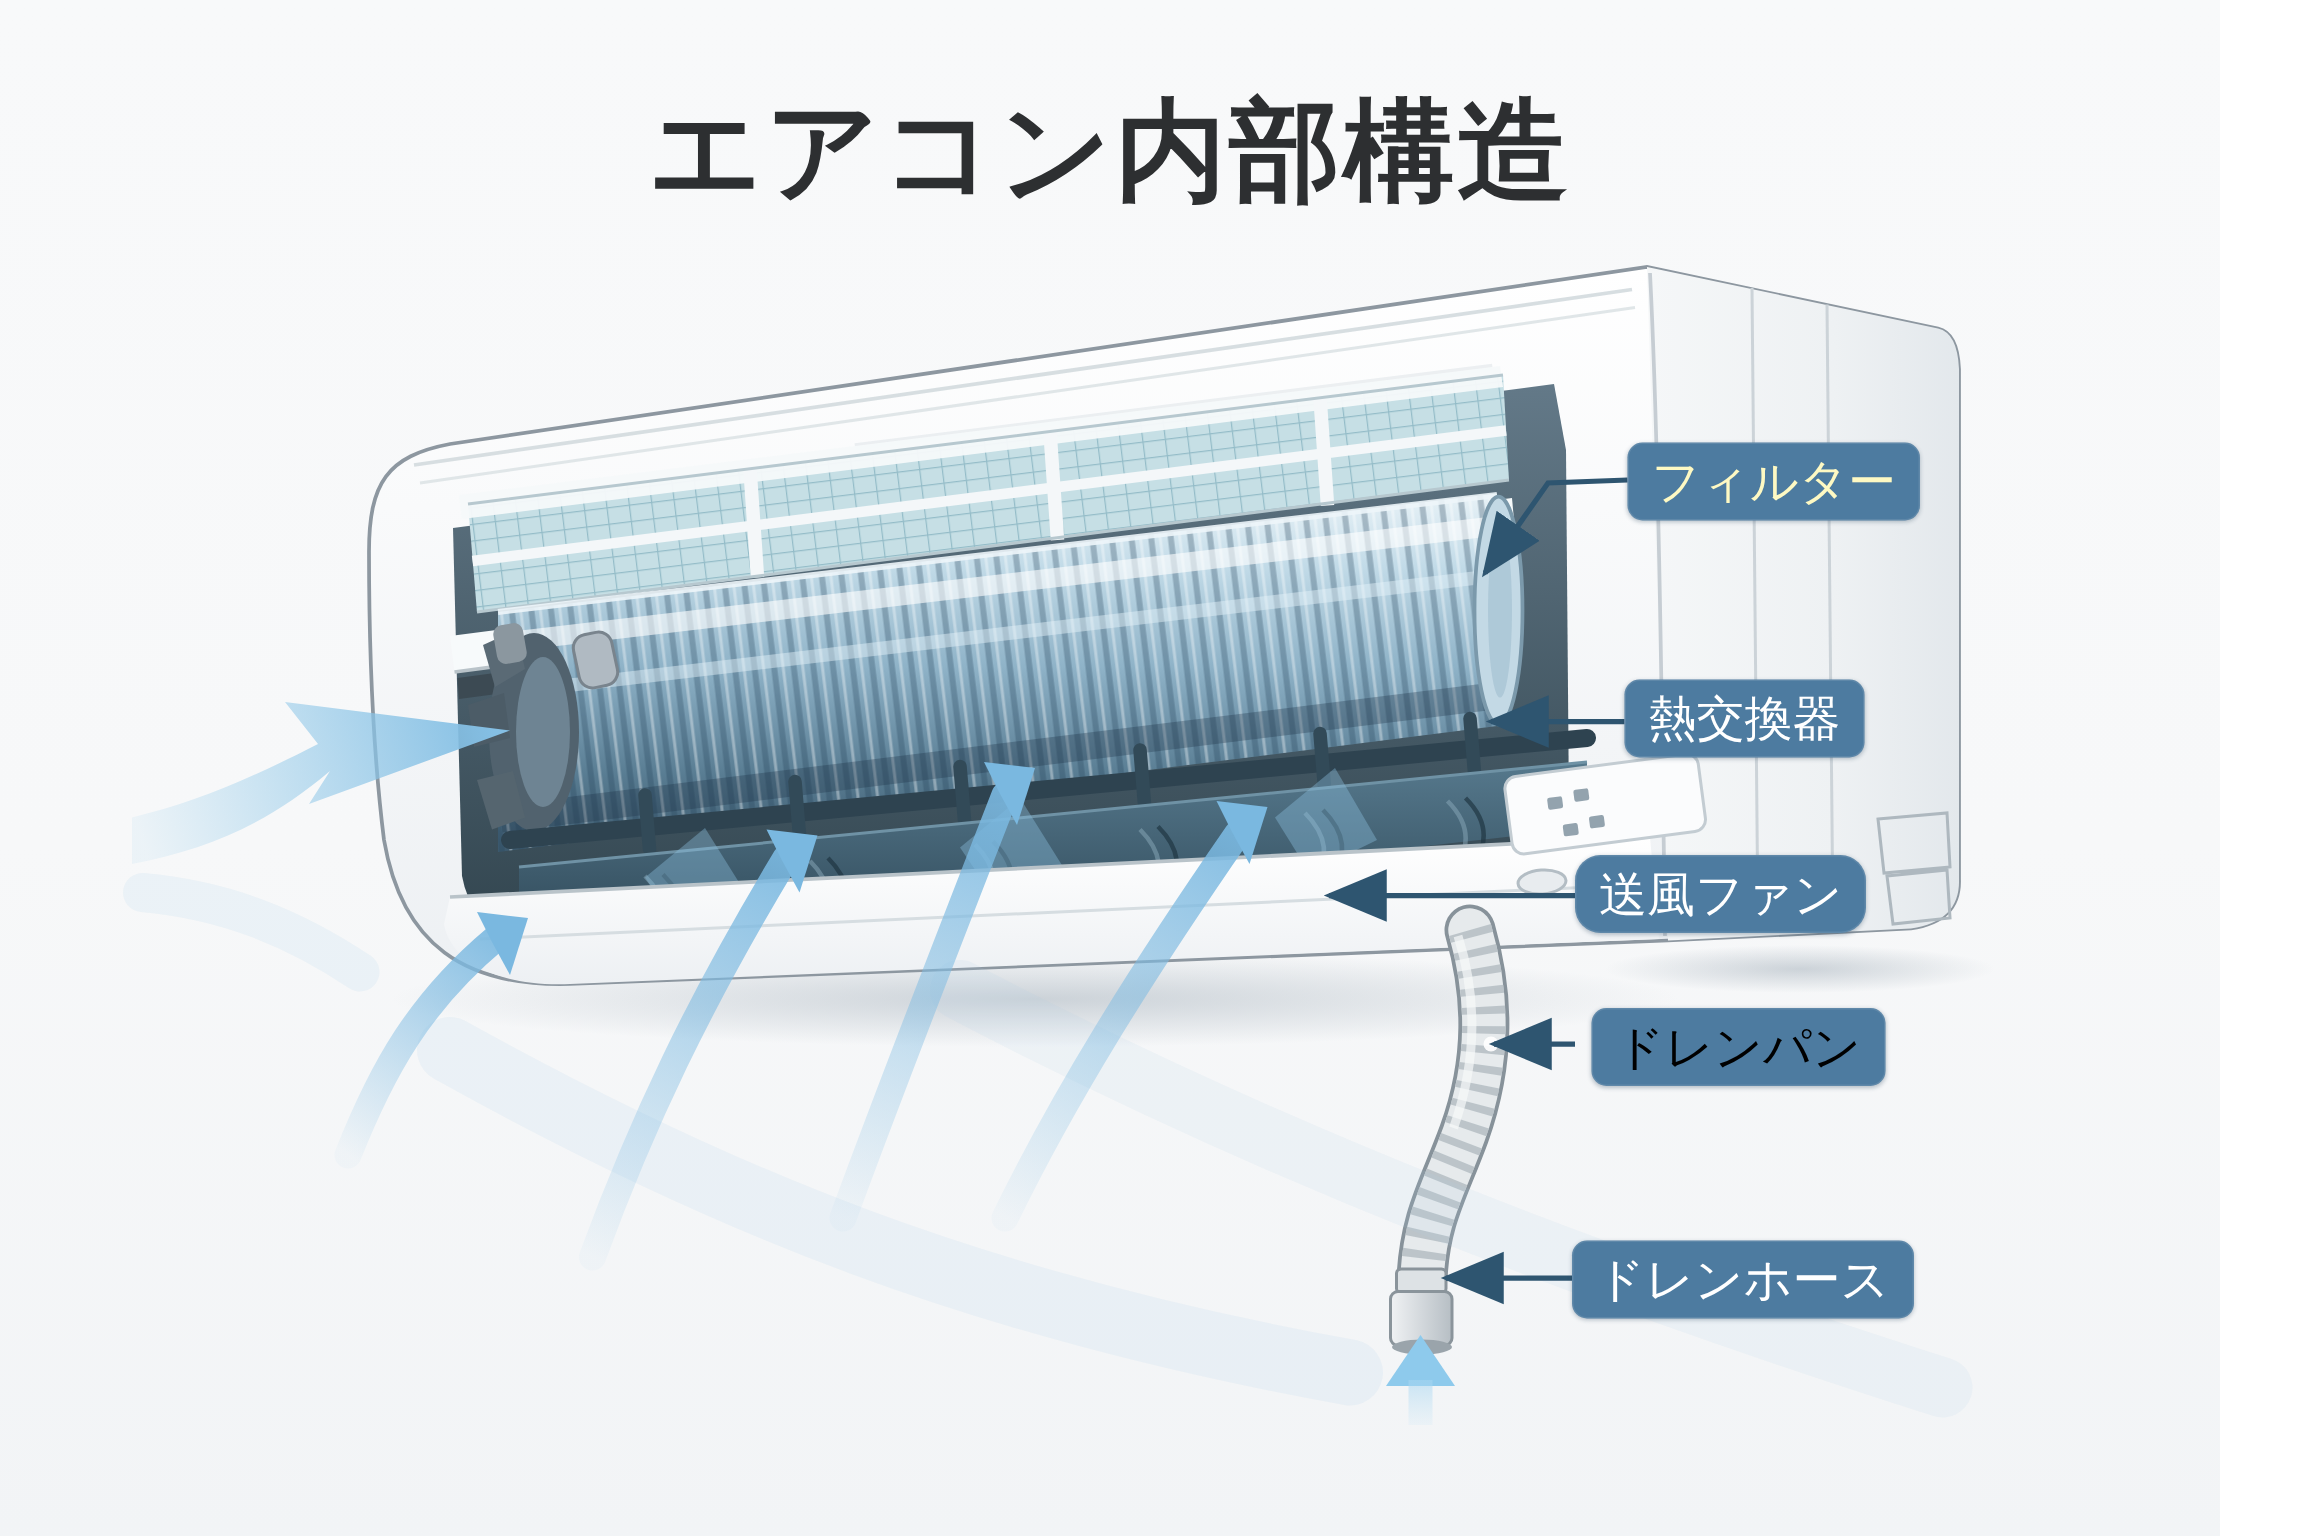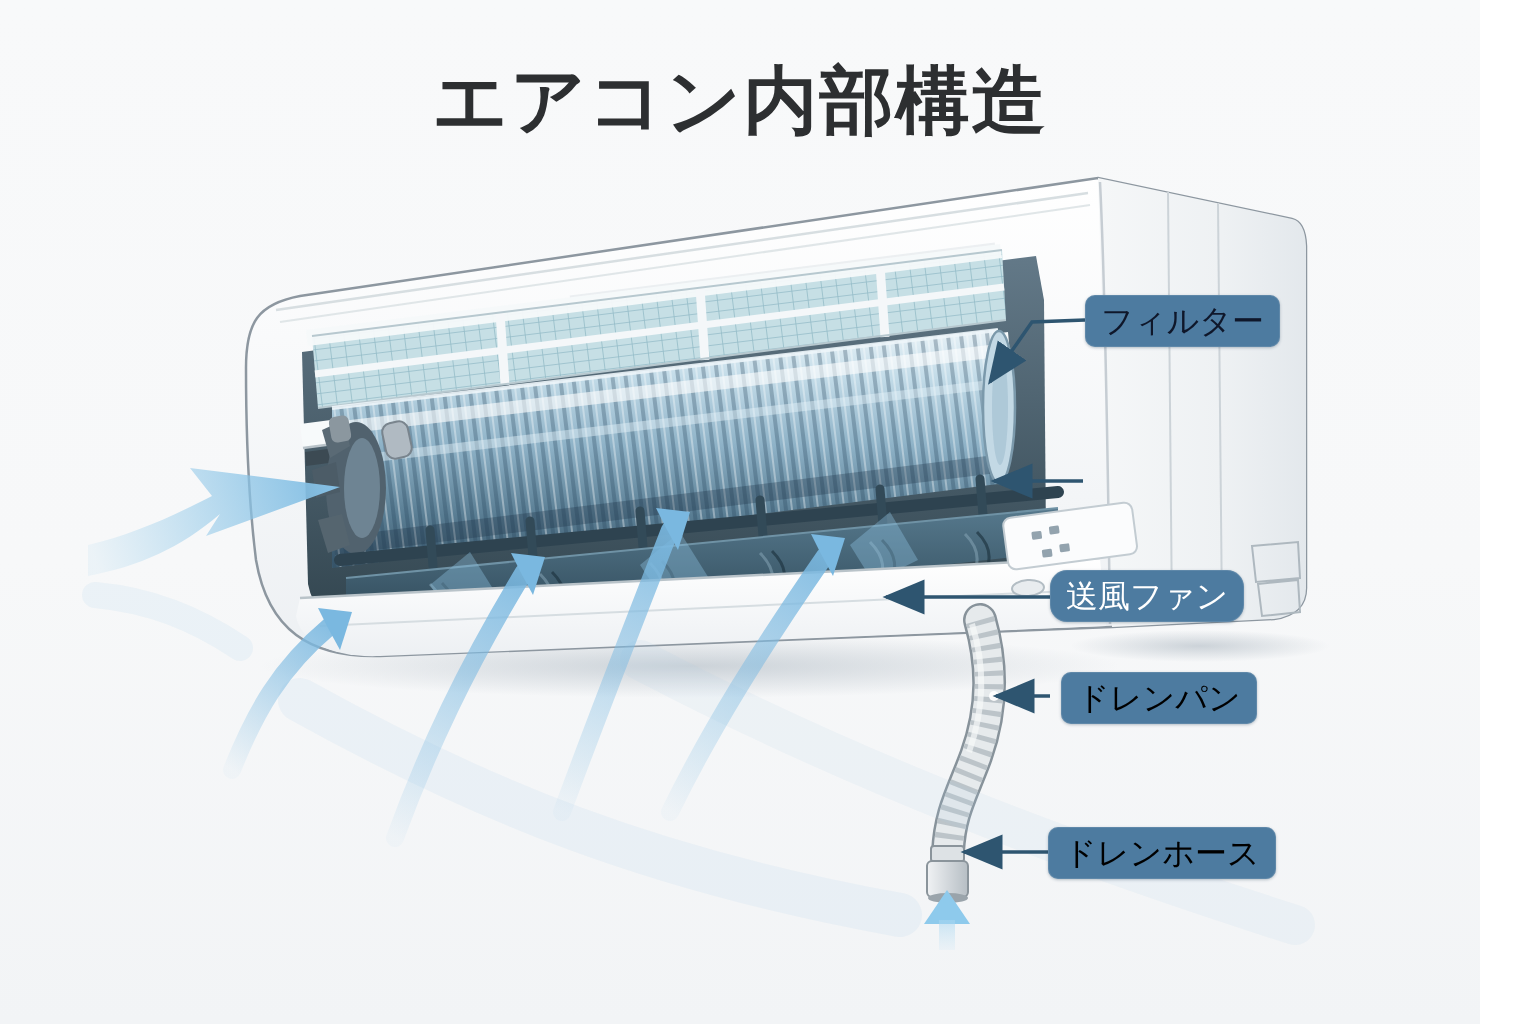--- a/index.html
+++ b/index.html
@@ -256,17 +256,18 @@
       <path d="M1085 320 L1032 322 L990 382" marker-end="url(#leadHead)"></path>
       <path d="M1083 481 L994 481" marker-end="url(#leadHead)"></path>
       <path d="M1050 597 L886 597" marker-end="url(#leadHead)"></path>
       <path d="M1050 696 L996 696" marker-end="url(#leadHead)"></path>
       <path d="M1048 852 L964 852" marker-end="url(#leadHead)"></path>
     </g>
   </svg>
 
   <div class="diagram-title" style="color: rgb(45, 47, 49);">エアコン内部構造</div>
 
-  <div class="callout cl-filter" style="background-color: rgb(77, 123, 160); color: #0f172a;">フィルター</div>
+  <div class="callout cl-filter" style="background-color: rgb(77, 123, 160); color: #fef9c3;">フィルター</div>
+  <div class="callout cl-heat-exchanger" style="background-color: rgb(77, 123, 160); color: rgb(255, 255, 255);">熱交換器</div>
   <div class="callout cl-blower-fan" style="background-color: rgb(77, 123, 160); color: rgb(255, 255, 255);">送風ファン</div>
   <div class="callout cl-drain-pan" style="background-color: rgb(77, 123, 160); color: #000000; margin-left: 11px;">ドレンパン</div>
-  <div class="callout cl-drain-hose" style="background-color: rgb(77, 123, 160); color: #000000;">ドレンホース</div>
+  <div class="callout cl-drain-hose" style="background-color: rgb(77, 123, 160); color: #ffffff;">ドレンホース</div>
 </div>
 
 </body></html>

